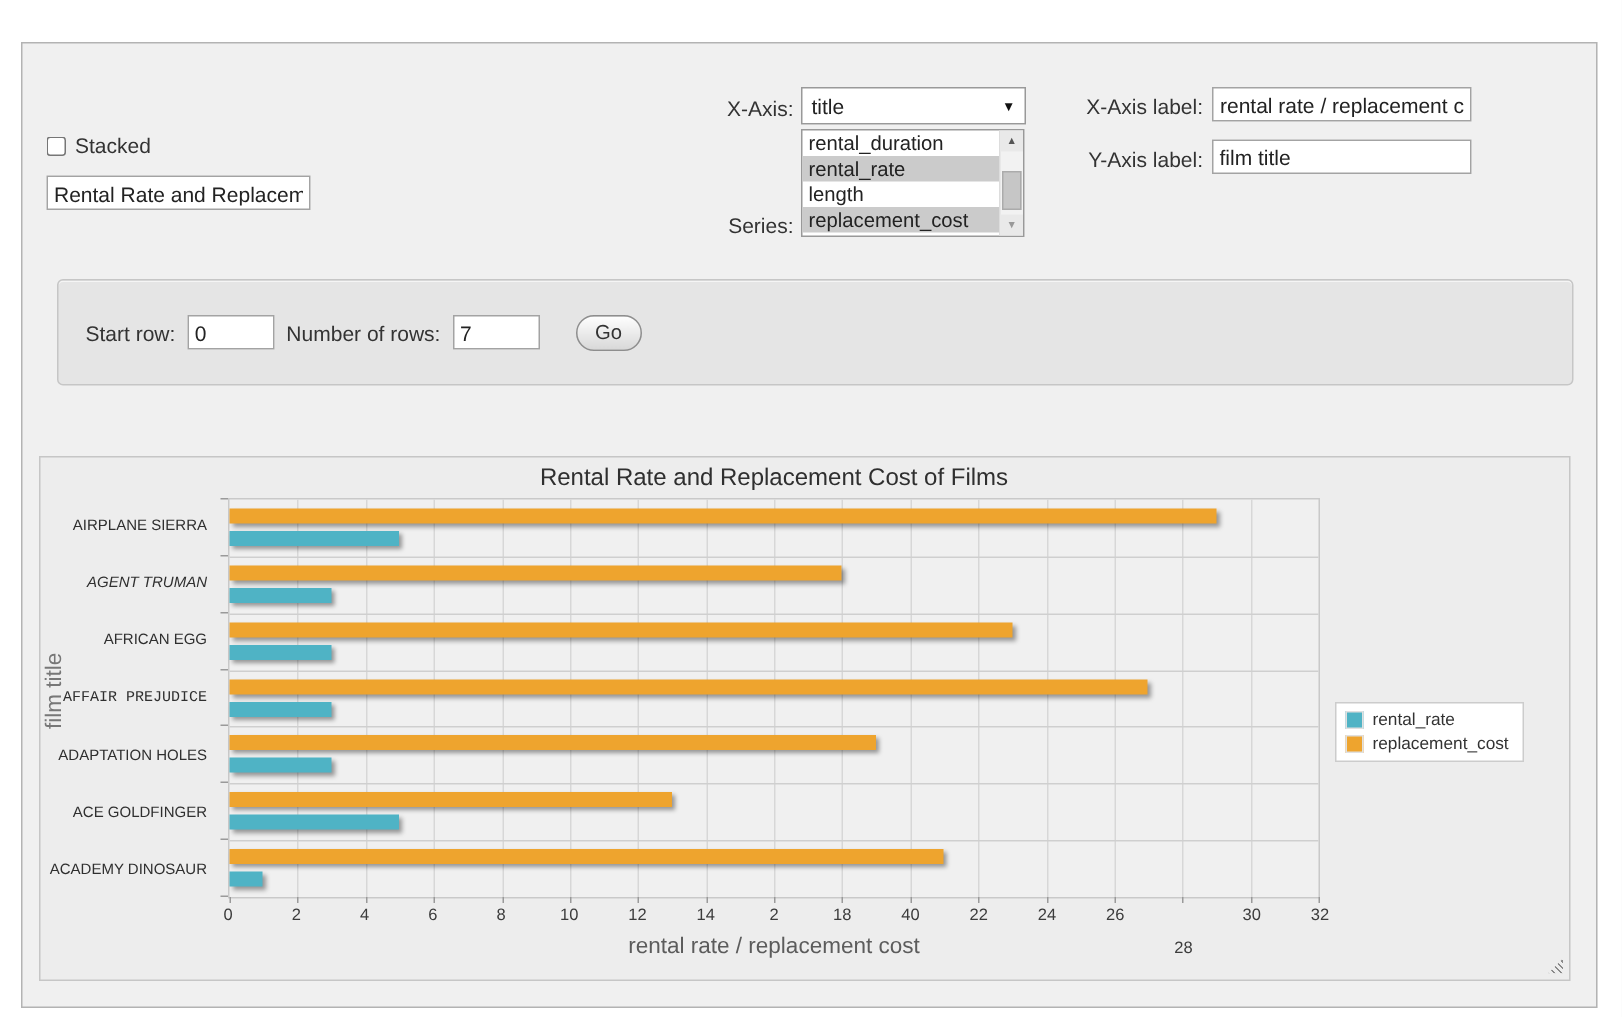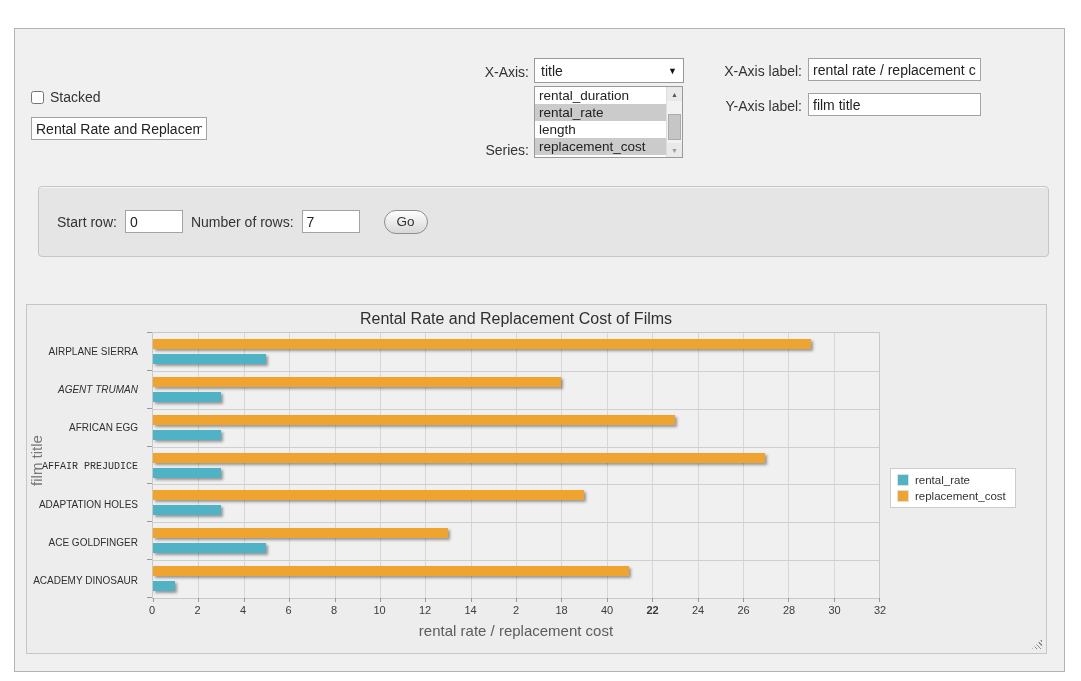--- a/index.html
+++ b/index.html
@@ -244,24 +244,24 @@
         <span class="xtick-label" style="left: 6.25%;">2</span>
         <span class="xtick-label" style="left: 12.5%;">4</span>
         <span class="xtick-label" style="left: 18.75%;">6</span>
         <span class="xtick-label" style="left: 25%;">8</span>
         <span class="xtick-label" style="left: 31.25%;">10</span>
         <span class="xtick-label" style="left: 37.5%;">12</span>
         <span class="xtick-label" style="left: 43.75%;">14</span>
         <span class="xtick-label" style="left: 50%;">2</span>
         <span class="xtick-label" style="left: 56.25%;">18</span>
         <span class="xtick-label" style="left: 62.5%;">40</span>
-        <span class="xtick-label" style="left: 68.75%; font-weight: bold;">22</span>
+        <span class="xtick-label" style="left: 68.75%;">22</span>
         <span class="xtick-label" style="left: 75%;">24</span>
         <span class="xtick-label" style="left: 81.25%;">26</span>
-        <span class="xtick-label" style="left: 87.5%;">28</span>
+        <span class="xtick-label" style="left: 87.5%; margin-top: 22px;">28</span>
         <span class="xtick-label" style="left: 93.75%;">30</span>
         <span class="xtick-label" style="left: 100%;">32</span>
       </div>
     <div class="x-axis-title">rental rate / replacement cost</div>
     <div class="chart-legend">
         <div class="legend-item">
           <span class="legend-swatch" style="background: rgb(79, 179, 197);"></span>
           <span class="legend-label">rental_rate</span>
         </div>
         <div class="legend-item">

